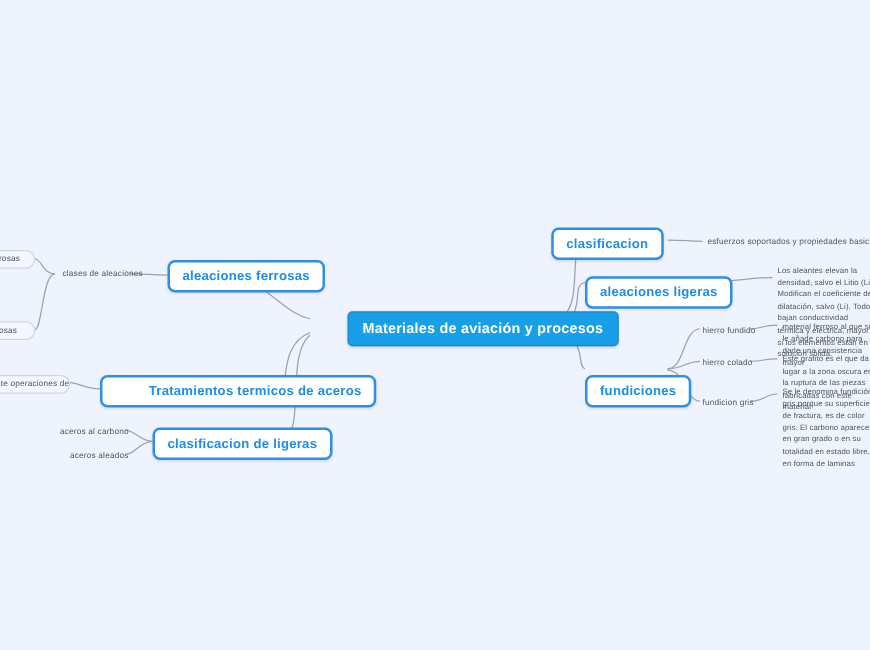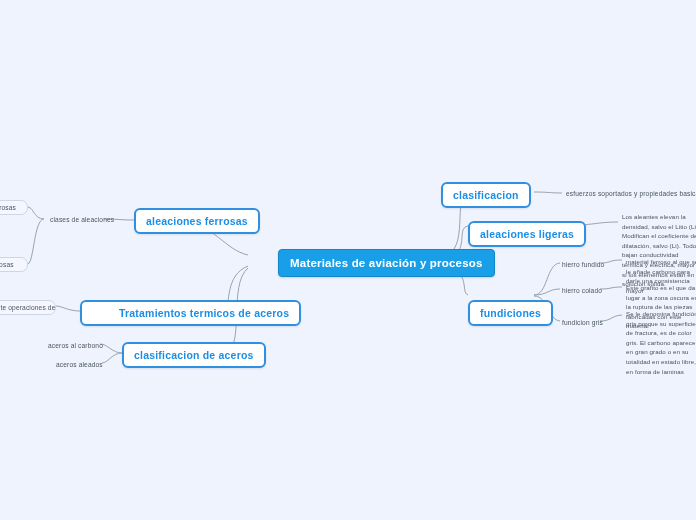--- a/index.html
+++ b/index.html
@@ -152,21 +152,21 @@
   <div class="node sub-node" style="left:46px; top:213px;">clases de aleaciones</div>
 
   <div class="node clipped-node" style="left:-50px; top:200px; width:78px;">aleaciones ferrosas</div>
 
   <div class="node clipped-node" style="left:-62px; top:257px; width:90px;">aleaciones no ferrosas</div>
 
   <div class="node main-node" style="left:80px; top:300px;padding-left:37px;">Tratamientos termicos de aceros</div>
 
   <div class="node clipped-node" style="left:-28px; top:300px; width:84px;">mediante operaciones de</div>
 
-  <div class="node main-node" style="left:122px; top:342px;">clasificacion de aceros</div>
+  <div class="node main-node" style="left:122px; top:342px;">clasificacion de ligeras</div>
 
   <div class="node sub-node" style="left:44px; top:339px;">aceros al carbono</div>
 
   <div class="node sub-node" style="left:52px; top:358px;">aceros aleados</div>
 
   <div class="node main-node" style="left:441px; top:182px;">clasificacion</div>
 
   <div class="node sub-node" style="left:562px; top:187px;">esfuerzos soportados y propiedades basicas</div>
 
   <div class="node main-node" style="left:468px; top:210px;margin-top:11px;">aleaciones ligeras</div>

